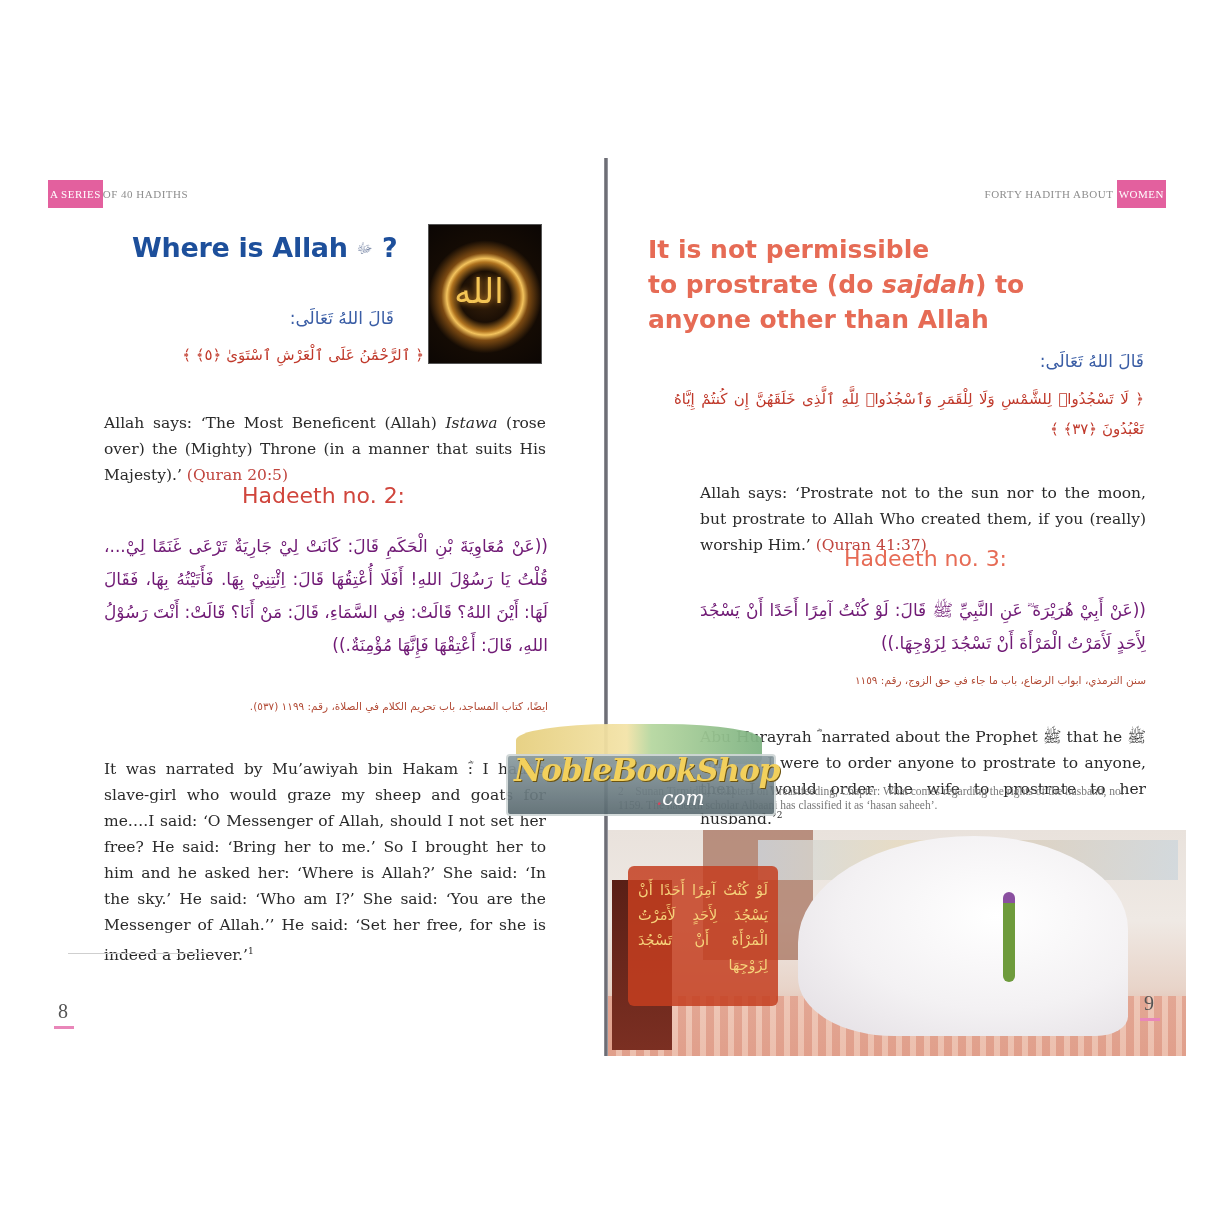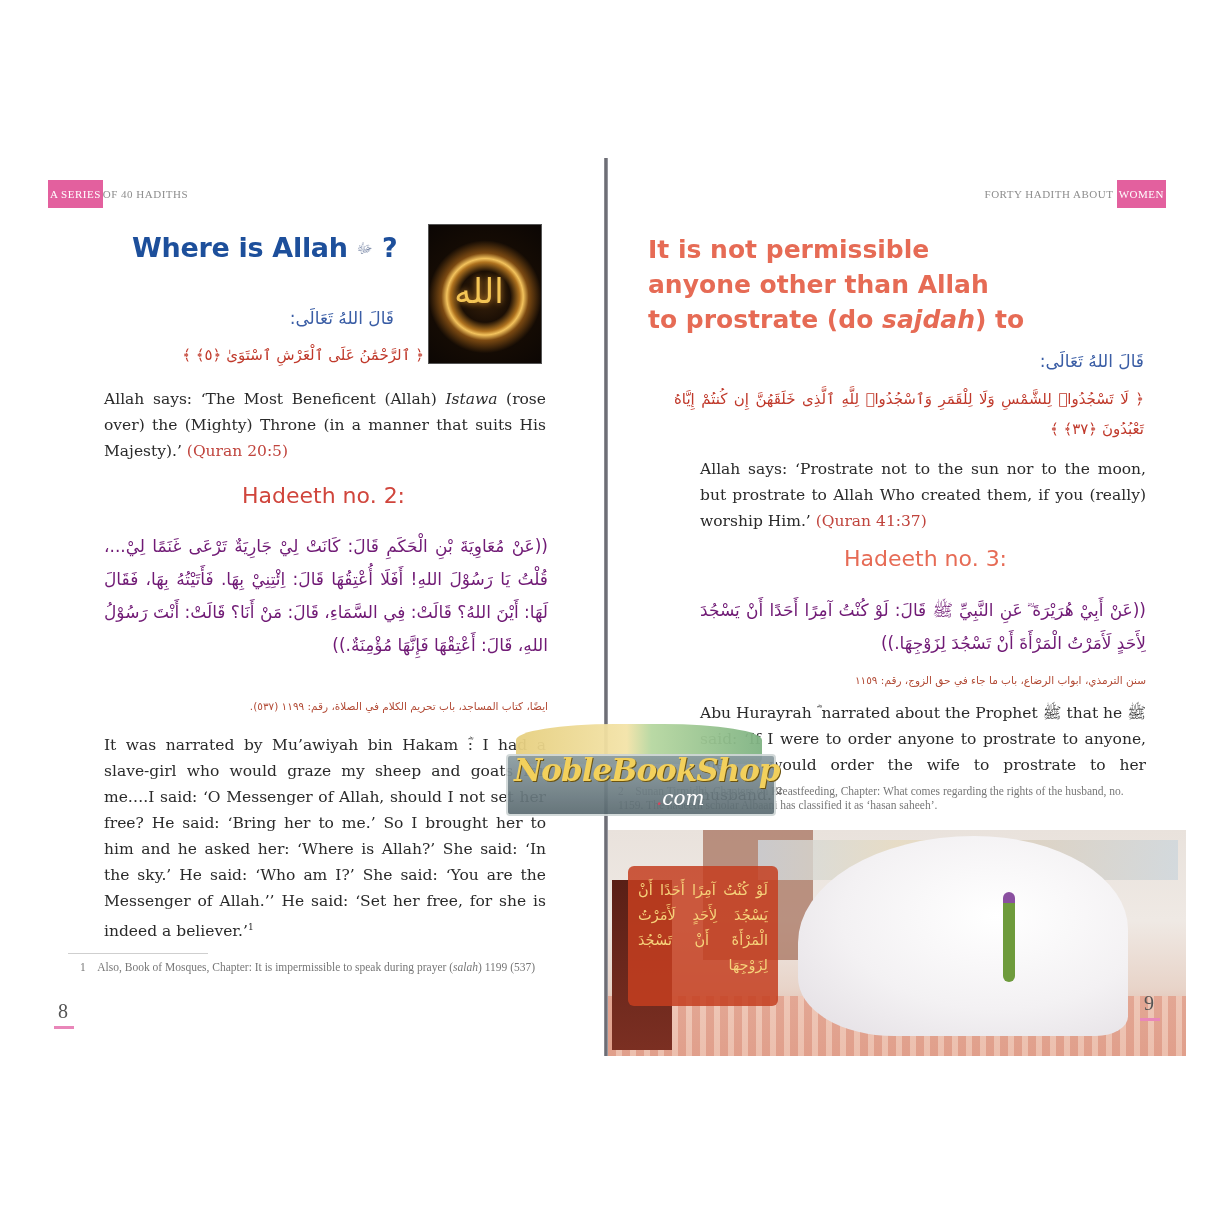--- a/index.html
+++ b/index.html
@@ -17,21 +17,21 @@
 
   .title-blue { position: absolute; left: 104px; top: 74px; font-family: "DejaVu Sans", sans-serif; font-weight: bold; font-size: 27px; color: #1d4f9b; letter-spacing: -0.3px; }
   .title-blue .honorific { font-size: 14px; color: #7c8aa8; font-weight: normal; vertical-align: middle; }
   .allah-image { position: absolute; left: 400px; top: 66px; width: 114px; height: 140px; background: radial-gradient(circle at 50% 52%, #3b230b 0%, #1b0f05 28%, #b0731f 38%, #f3c35d 42%, #7c4a12 48%, #140b04 62%, #0b0604 100%); border: 1px solid #555; box-sizing: border-box; }
   .allah-image .calli { position: absolute; left: 0; right: 12px; top: 46px; text-align: center; font-family: "DejaVu Sans", sans-serif; font-size: 34px; color: #f4c555; text-shadow: 0 0 6px #c8862a; }
 
   .arabic { direction: rtl; font-family: "DejaVu Sans", sans-serif; }
   .intro-ar { position: absolute; color: #3a5da5; font-size: 17px; margin-left: 45px; }
   .verse-ar { position: absolute; color: #c0392b; font-size: 15px; }
 
-  .body-en { position: absolute; font-family: "DejaVu Serif", serif; font-size: 15.5px; line-height: 26px; color: #2a2a2a; text-align: justify; }
+  .body-en { position: absolute; font-family: "DejaVu Serif", serif; font-size: 15.5px; line-height: 26px; color: #2a2a2a; text-align: justify; margin-top: 24px; }
   .ref { color: #c0443d; }
   .hadeeth-heading { position: absolute; font-family: "DejaVu Sans", sans-serif; font-size: 22px; color: #d0453c; }
   .hadeeth-ar { position: absolute; color: #701a75; font-size: 17px; line-height: 33px; text-align: justify; }
   .source-ar { position: absolute; color: #b24a35; font-size: 10.5px; }
   .footnote-rule { position: absolute; height: 1px; background: #cfcfcf; }
   .footnote { position: absolute; font-family: "Liberation Serif", serif; font-size: 11.5px; line-height: 14px; color: #777; }
   .page-number { position: absolute; font-family: "Liberation Serif", serif; font-size: 20px; color: #555; }
   .page-mark { position: absolute; width: 20px; height: 3px; background: #e986b9; }
 
   .title-salmon { position: absolute; left: 40px; top: 74px; width: 500px; text-align: left; font-family: "DejaVu Sans", sans-serif; font-weight: bold; font-size: 25px; line-height: 35px; color: #e66b55; }
@@ -85,39 +85,36 @@
 
     <div class="hadeeth-ar arabic" style="left:76px; top:372px; width:444px;">((عَنْ مُعَاوِيَةَ بْنِ الْحَكَمِ قَالَ: كَانَتْ لِيْ جَارِيَةٌ تَرْعَى غَنَمًا لِيْ...، قُلْتُ يَا رَسُوْلَ اللهِ! أَفَلَا أُعْتِقُهَا قَالَ: اِئْتِنِيْ بِهَا. فَأَتَيْتُهُ بِهَا، فَقَالَ لَهَا: أَيْنَ اللهُ؟ قَالَتْ: فِي السَّمَاءِ، قَالَ: مَنْ أَنَا؟ قَالَتْ: أَنْتَ رَسُوْلُ اللهِ، قَالَ: أَعْتِقْهَا فَإِنَّهَا مُؤْمِنَةٌ.))</div>
 
     <div class="source-ar arabic" style="left:76px; top:542px; width:444px;">ايضًا، كتاب المساجد، باب تحريم الكلام في الصلاة، رقم: ١١٩٩ (٥٣٧).</div>
 
     <div class="body-en" style="left:76px; top:574px; width:442px;">
       <span>It was narrated by Mu’awiyah bin Hakam ؓ: I had a slave-girl who would graze my sheep and goats for me….I said: ‘O Messenger of Allah, should I not set her free? He said: ‘Bring her to me.’ So I brought her to him and he asked her: ‘Where is Allah?’ She said: ‘In the sky.’ He said: ‘Who am I?’ She said: ‘You are the Messenger of Allah.’’ He said: ‘Set her free, for she is indeed a believer.’</span><sup style="font-size:9px;">1</sup>
     </div>
 
     <div class="footnote-rule" style="left:40px; top:795px; width:140px;"></div>
-    <div class="footnote" style="left:52px; top:802px; width:470px;">
-      <span>1</span>&nbsp;&nbsp;&nbsp;&nbsp;<span>Also, Book of Mosques, Chapter: It is impermissible to speak during prayer (</span><i>salah</i><span>) 1199 (537)</span>
-    </div>
 
     <div class="page-number" style="left:30px; top:842px;">8</div>
     <div class="page-mark" style="left:26px; top:868px;"></div>
   </div>
 
   <div class="spine"></div>
 
   <div class="page right">
     <div class="running-head">
       <span>FORTY HADITH ABOUT</span>&nbsp;<span class="hl">WOMEN</span>
     </div>
 
     <div class="title-salmon">
       <div>It is not permissible</div>
+      <div><span>to prostrate (do </span><i>sajdah</i><span>) to</span></div>
       <div>anyone other than Allah</div>
-      <div><span>to prostrate (do </span><i>sajdah</i><span>) to</span></div>
     </div>
 
     <div class="intro-ar arabic" style="right:42px; top:193px;">قَالَ اللهُ تَعَالَى:</div>
     <div class="verse-ar arabic" style="right:42px; top:226px; width:470px; line-height:30px; text-align:justify;">﴿ لَا تَسْجُدُوا۟ لِلشَّمْسِ وَلَا لِلْقَمَرِ وَٱسْجُدُوا۟ لِلَّهِ ٱلَّذِى خَلَقَهُنَّ إِن كُنتُمْ إِيَّاهُ تَعْبُدُونَ ﴿٣٧﴾ ﴾</div>
 
     <div class="body-en" style="left:92px; top:298px; width:446px;">
       <span>Allah says: ‘Prostrate not to the sun nor to the moon, but prostrate to Allah Who created them, if you (really) worship Him.’ </span><span class="ref">(Quran 41:37)</span>
     </div>
 
     <div class="hadeeth-heading" style="left:236px; top:388px; color:#e66b55;">Hadeeth no. 3:</div>

